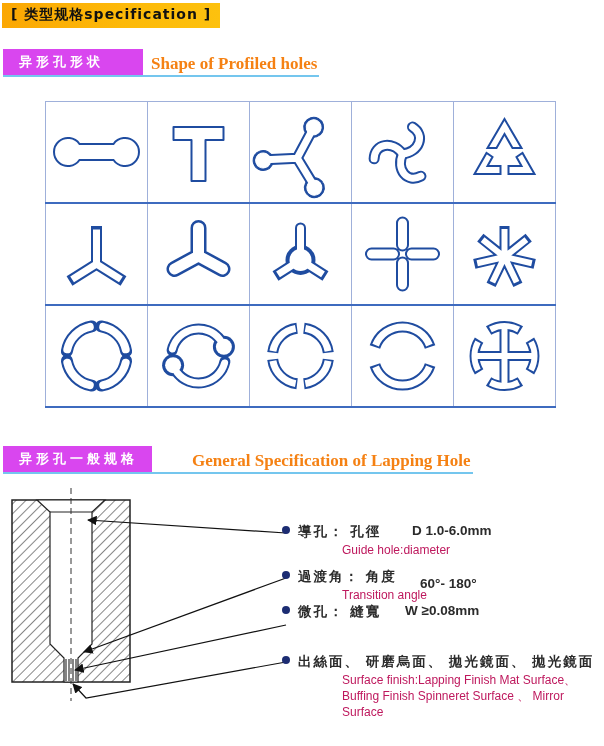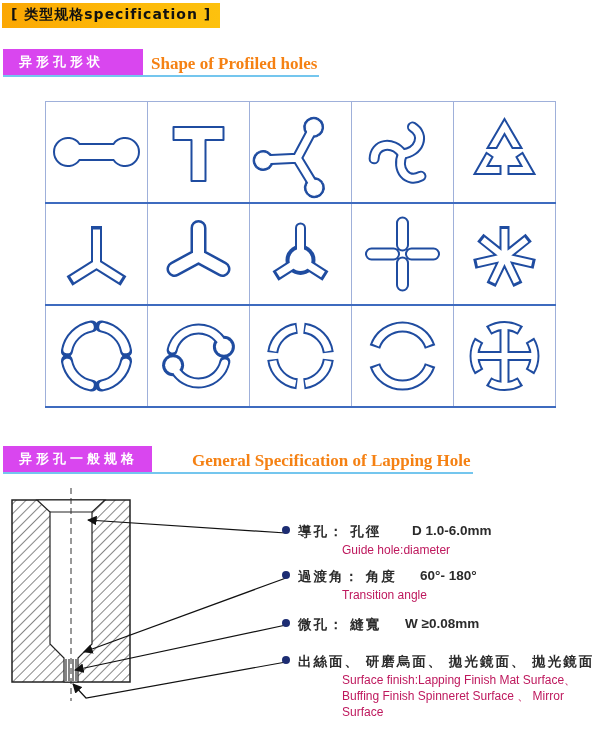--- a/index.html
+++ b/index.html
@@ -54,21 +54,21 @@
   }
   .spec-item .zh{
     font-size:13.5px;font-weight:bold;letter-spacing:2px;color:#2b2b2b;
     line-height:17px;display:inline-block;
   }
   .spec-item .val{
     position:absolute;top:0;font-size:13.5px;font-weight:bold;color:#2b2b2b;
     line-height:17px;white-space:nowrap;
   }
   .spec-item.i1 .val{left:114px;}
-  .spec-item.i2 .val{left:122px;}
+  .spec-item.i2 .val{left:122px;margin-top:8px;}
   .spec-item.i3 .val{left:107px;}
   .spec-item .en{font-size:12px;color:#be185d;line-height:16px;margin-top:2px;margin-left:44px;}
 </style>
 </head>
 <body>
 
 
 
 
 <div class="banner">[ 类型规格specification ]</div>
@@ -307,21 +307,21 @@
     <div class="en">Guide hole:diameter</div>
   </div>
 
   <div class="spec-item i2" style="top:81px">
     <span class="dot"></span>
     <span class="zh">過渡角： 角度</span>
     <span class="val">60°- 180°</span>
     <div class="en">Transition angle</div>
   </div>
 
-  <div class="spec-item i3" style="top:129px">
+  <div class="spec-item i3" style="top:116px">
     <span class="dot"></span>
     <span class="zh">微孔： 縫寬</span>
     <span class="val">W ≥0.08mm</span>
   </div>
 
   <div class="spec-item i4" style="top:166px">
     <span class="dot"></span>
     <span class="zh">出絲面、 研磨烏面、 拋光鏡面、 拋光鏡面</span>
     <div class="en">Surface finish:Lapping Finish Mat Surface、　Buffing Finish Spinneret Surface 、 Mirror Surface</div>
   </div>

